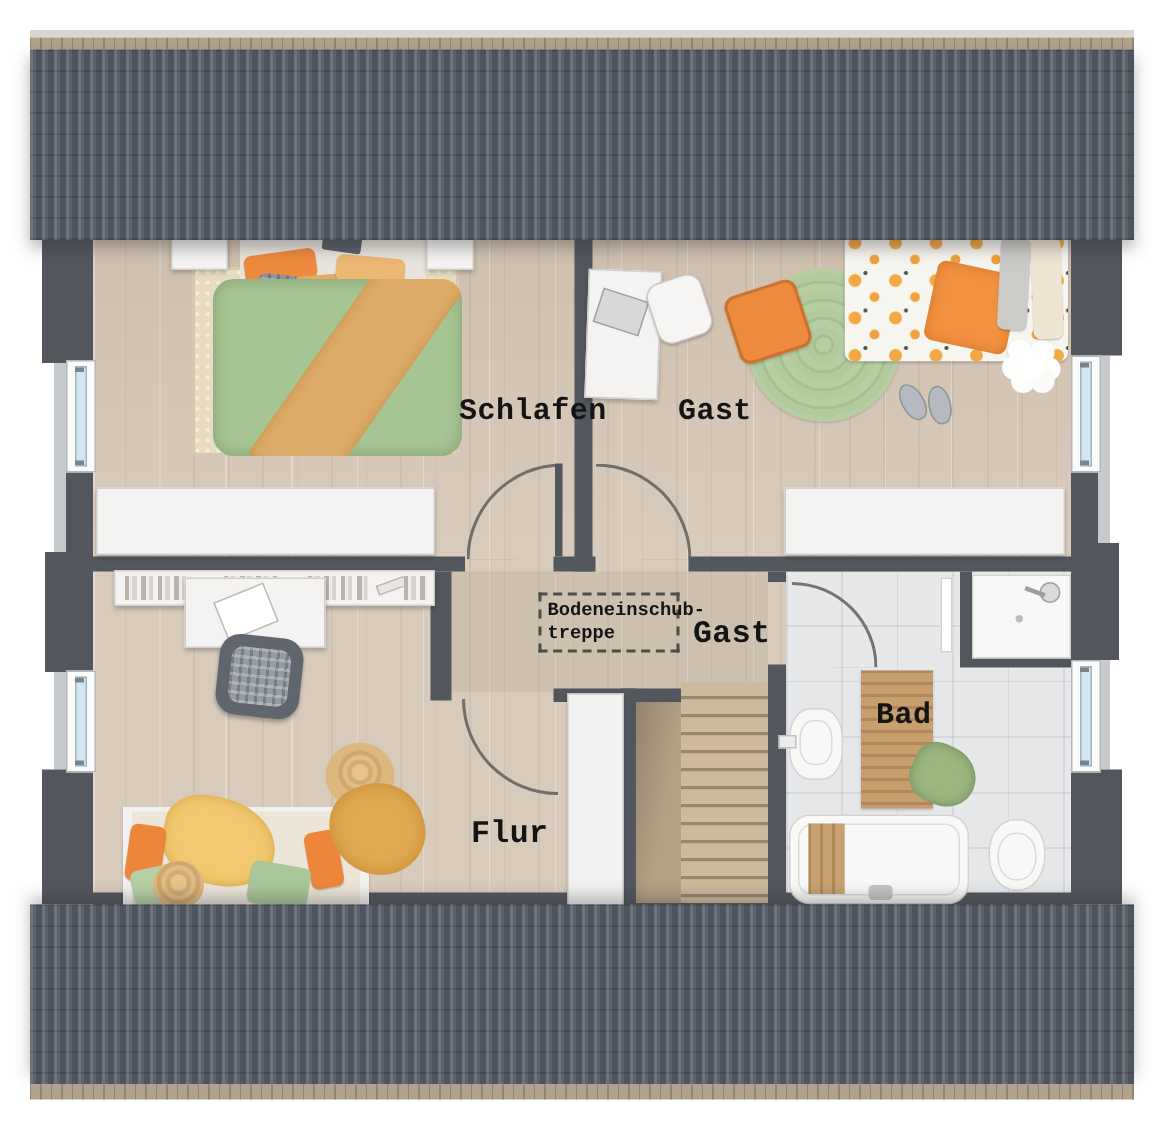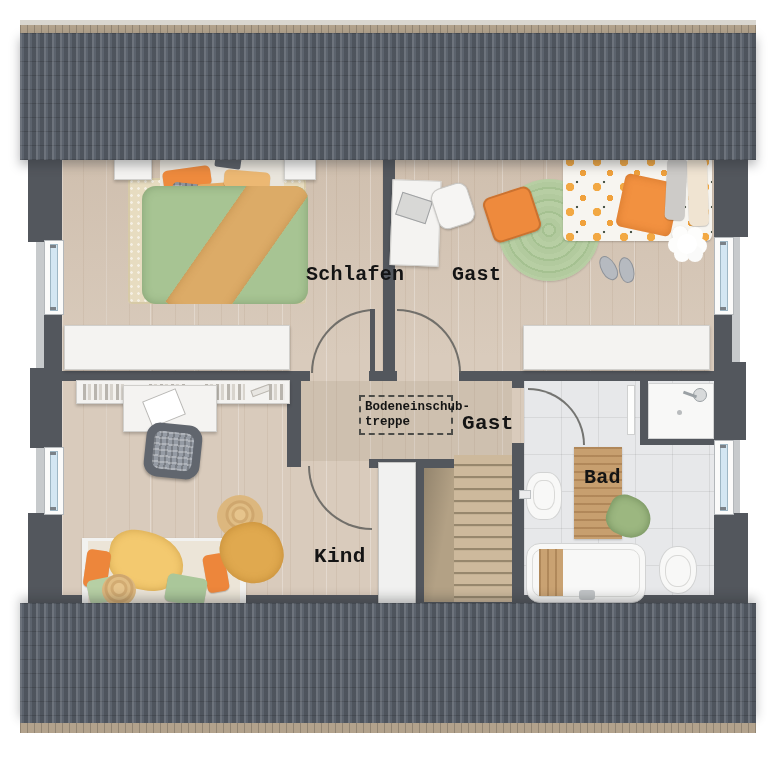--- a/index.html
+++ b/index.html
@@ -198,21 +198,21 @@
     <div class="abs" style="left:12px;top:5px;width:24px;height:47px;background:#c9a272;background-image:repeating-linear-gradient(90deg, rgba(100,60,20,.25) 0 2px, rgba(0,0,0,0) 2px 8px)"></div>
     <div class="abs" style="left:52px;bottom:2px;width:16px;height:10px;background:#c2c5c7;border-radius:3px"></div>
   </div>
   <div class="abs fixture" style="left:659px;top:546px;width:36px;height:46px;border-radius:46% 46% 48% 48%">
     <div class="abs" style="left:5px;top:8px;right:5px;bottom:6px;border:1px solid #d9d9d7;border-radius:46%"></div>
   </div>
 
   <div class="abs room-label" style="left:306px;top:263px">Schlafen</div>
   <div class="abs room-label" style="left:452px;top:263px">Gast</div>
   <div class="abs room-label" style="left:462px;top:412px;font-size:21px">Gast</div>
-  <div class="abs room-label" style="left:314px;top:545px;font-size:21px">Kind</div>
+  <div class="abs room-label" style="left:314px;top:545px;font-size:21px">Flur</div>
   <div class="abs room-label" style="left:584px;top:466px;font-size:20px">Bad</div>
   <div class="abs attic-box" style="left:359px;top:395px;width:82px">
     <div>Bodeneinschub-</div>
     <div>treppe</div>
   </div>
 
   <div class="abs ridge-light" style="left:20px;top:20px;width:736px;height:5px;z-index:50"></div>
   <div class="abs ridge-tan" style="left:20px;top:25px;width:736px;height:8px;z-index:50"></div>
   <div class="abs roof roof-top" style="left:20px;top:33px;width:736px;height:127px;z-index:50"></div>
   <div class="abs roof roof-bottom" style="left:20px;top:603px;width:736px;height:120px;z-index:50"></div>

